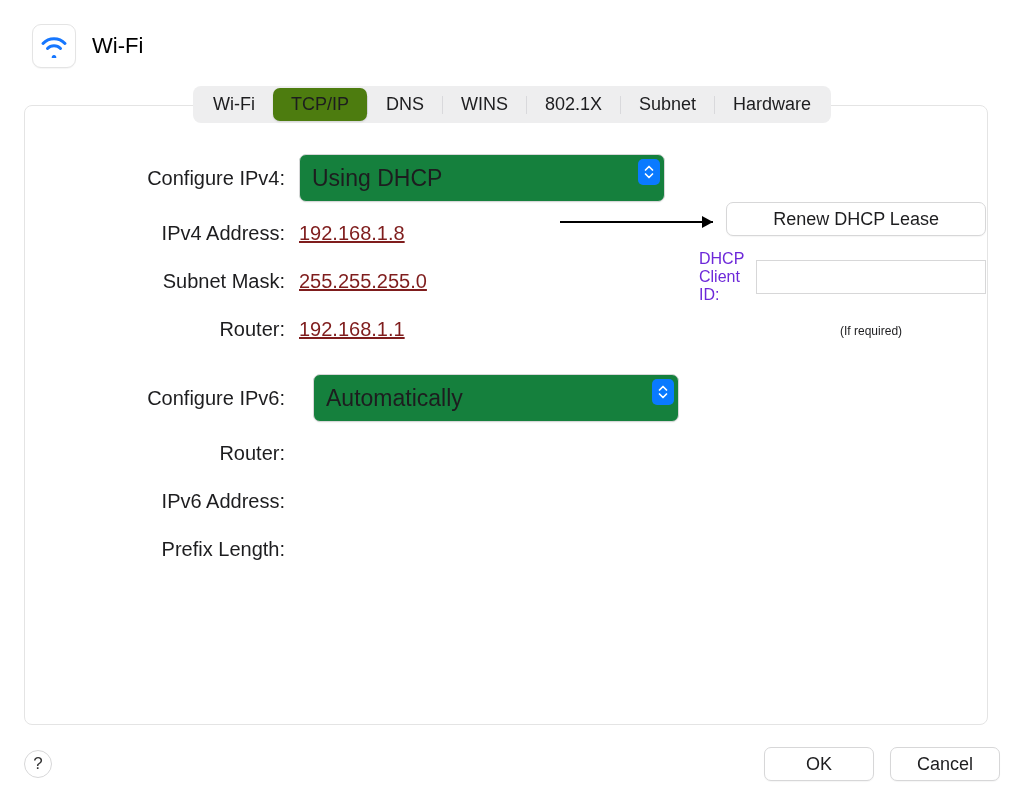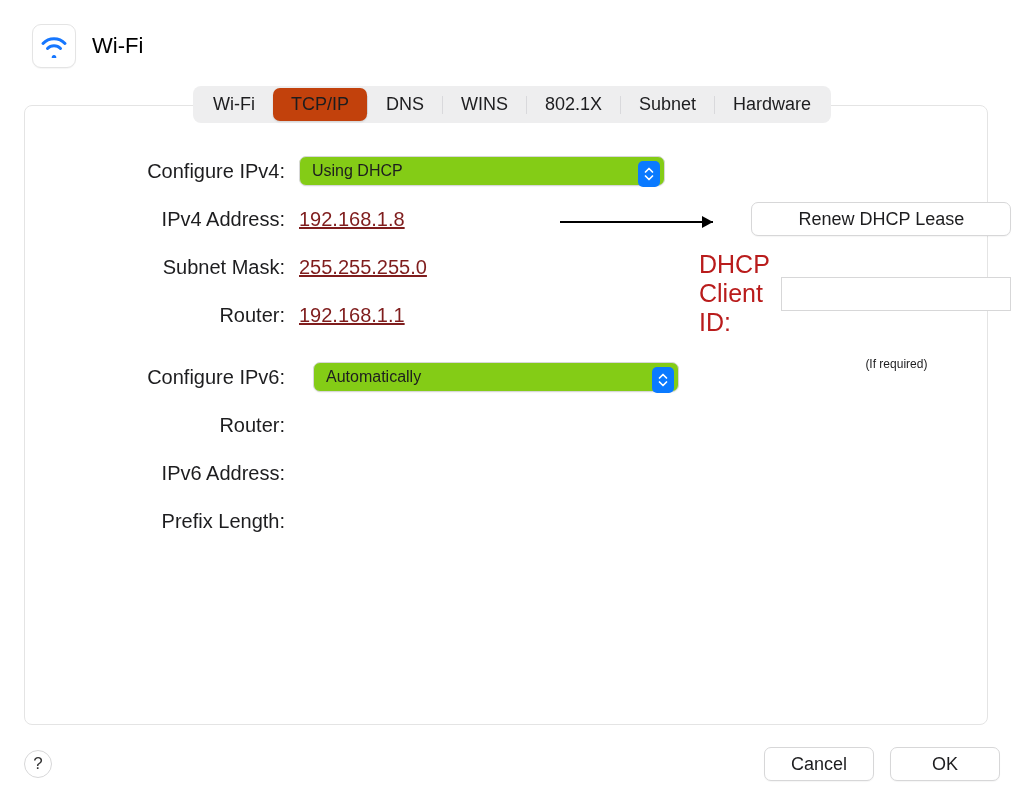--- a/index.html
+++ b/index.html
@@ -53,21 +53,21 @@
     }
     .seg-tab {
       padding: 6px 18px;
       font-size: 18px;
       color: #1d1d1f;
       cursor: pointer;
       border-radius: 7px;
       position: relative;
     }
     .seg-tab.active {
-      background: #c2410c;
+      background: #4d7c0f;
       box-shadow: 0 1px 2px rgba(0,0,0,0.12);
     }
     .seg-div {
       width: 1px;
       height: 18px;
       background: #d9d9dc;
     }
     .panel {
       margin: -18px 36px 0 24px;
       padding-top: 48px;
@@ -102,29 +102,29 @@
       font-size: 20px;
       color: #1d1d1f;
     }
     .val {
       font-size: 20px;
       color: #7f1d1d;
       text-decoration: underline;
     }
     .mac-select {
       width: 366px;
-      height: 30px;
+      height: 48px;
       border: 1px solid #d7d7d8;
       border-radius: 7px;
-      background: #84cc16;
+      background: #15803d;
       position: relative;
       display: flex;
       align-items: center;
       padding-left: 12px;
-      font-size: 16px;
+      font-size: 23px;
       color: #1d1d1f;
       cursor: pointer;
       box-shadow: 0 1px 1px rgba(0,0,0,0.04);
     }
     .mac-select .arrow-box {
       position: absolute;
       right: 4px;
       top: 4px;
       width: 22px;
       height: 26px;
@@ -165,22 +165,22 @@
       margin-top: 6px;
     }
     .right-row {
       display: flex;
       align-items: center;
       justify-content: flex-end;
       margin-bottom: 14px;
       min-height: 34px;
     }
     .right-row .rlbl {
-      font-size: 25px;
-      color: #b91c1c;
+      font-size: 16px;
+      color: #6d28d9;
       margin-right: 12px;
     }
     .arrow-annotation {
       position: absolute;
       top: 212px;
       left: 558px;
       pointer-events: none;
     }
     .footer {
       position: absolute;
@@ -331,16 +331,16 @@
 </div>
 
 <svg class="arrow-annotation" width="170" height="20">
   <line x1="2" y1="10" x2="155" y2="10" stroke="#000" stroke-width="2"></line>
   <path d="M155 10 L144 4 L144 16 Z" fill="#000"></path>
 </svg>
 
 <div class="footer">
   <div class="help-circle">?</div>
   <div class="footer-btns">
+    <button class="footer-btn">OK</button>
     <button class="footer-btn">Cancel</button>
-    <button class="footer-btn">OK</button>
   </div>
 </div>
 
 </body></html>

